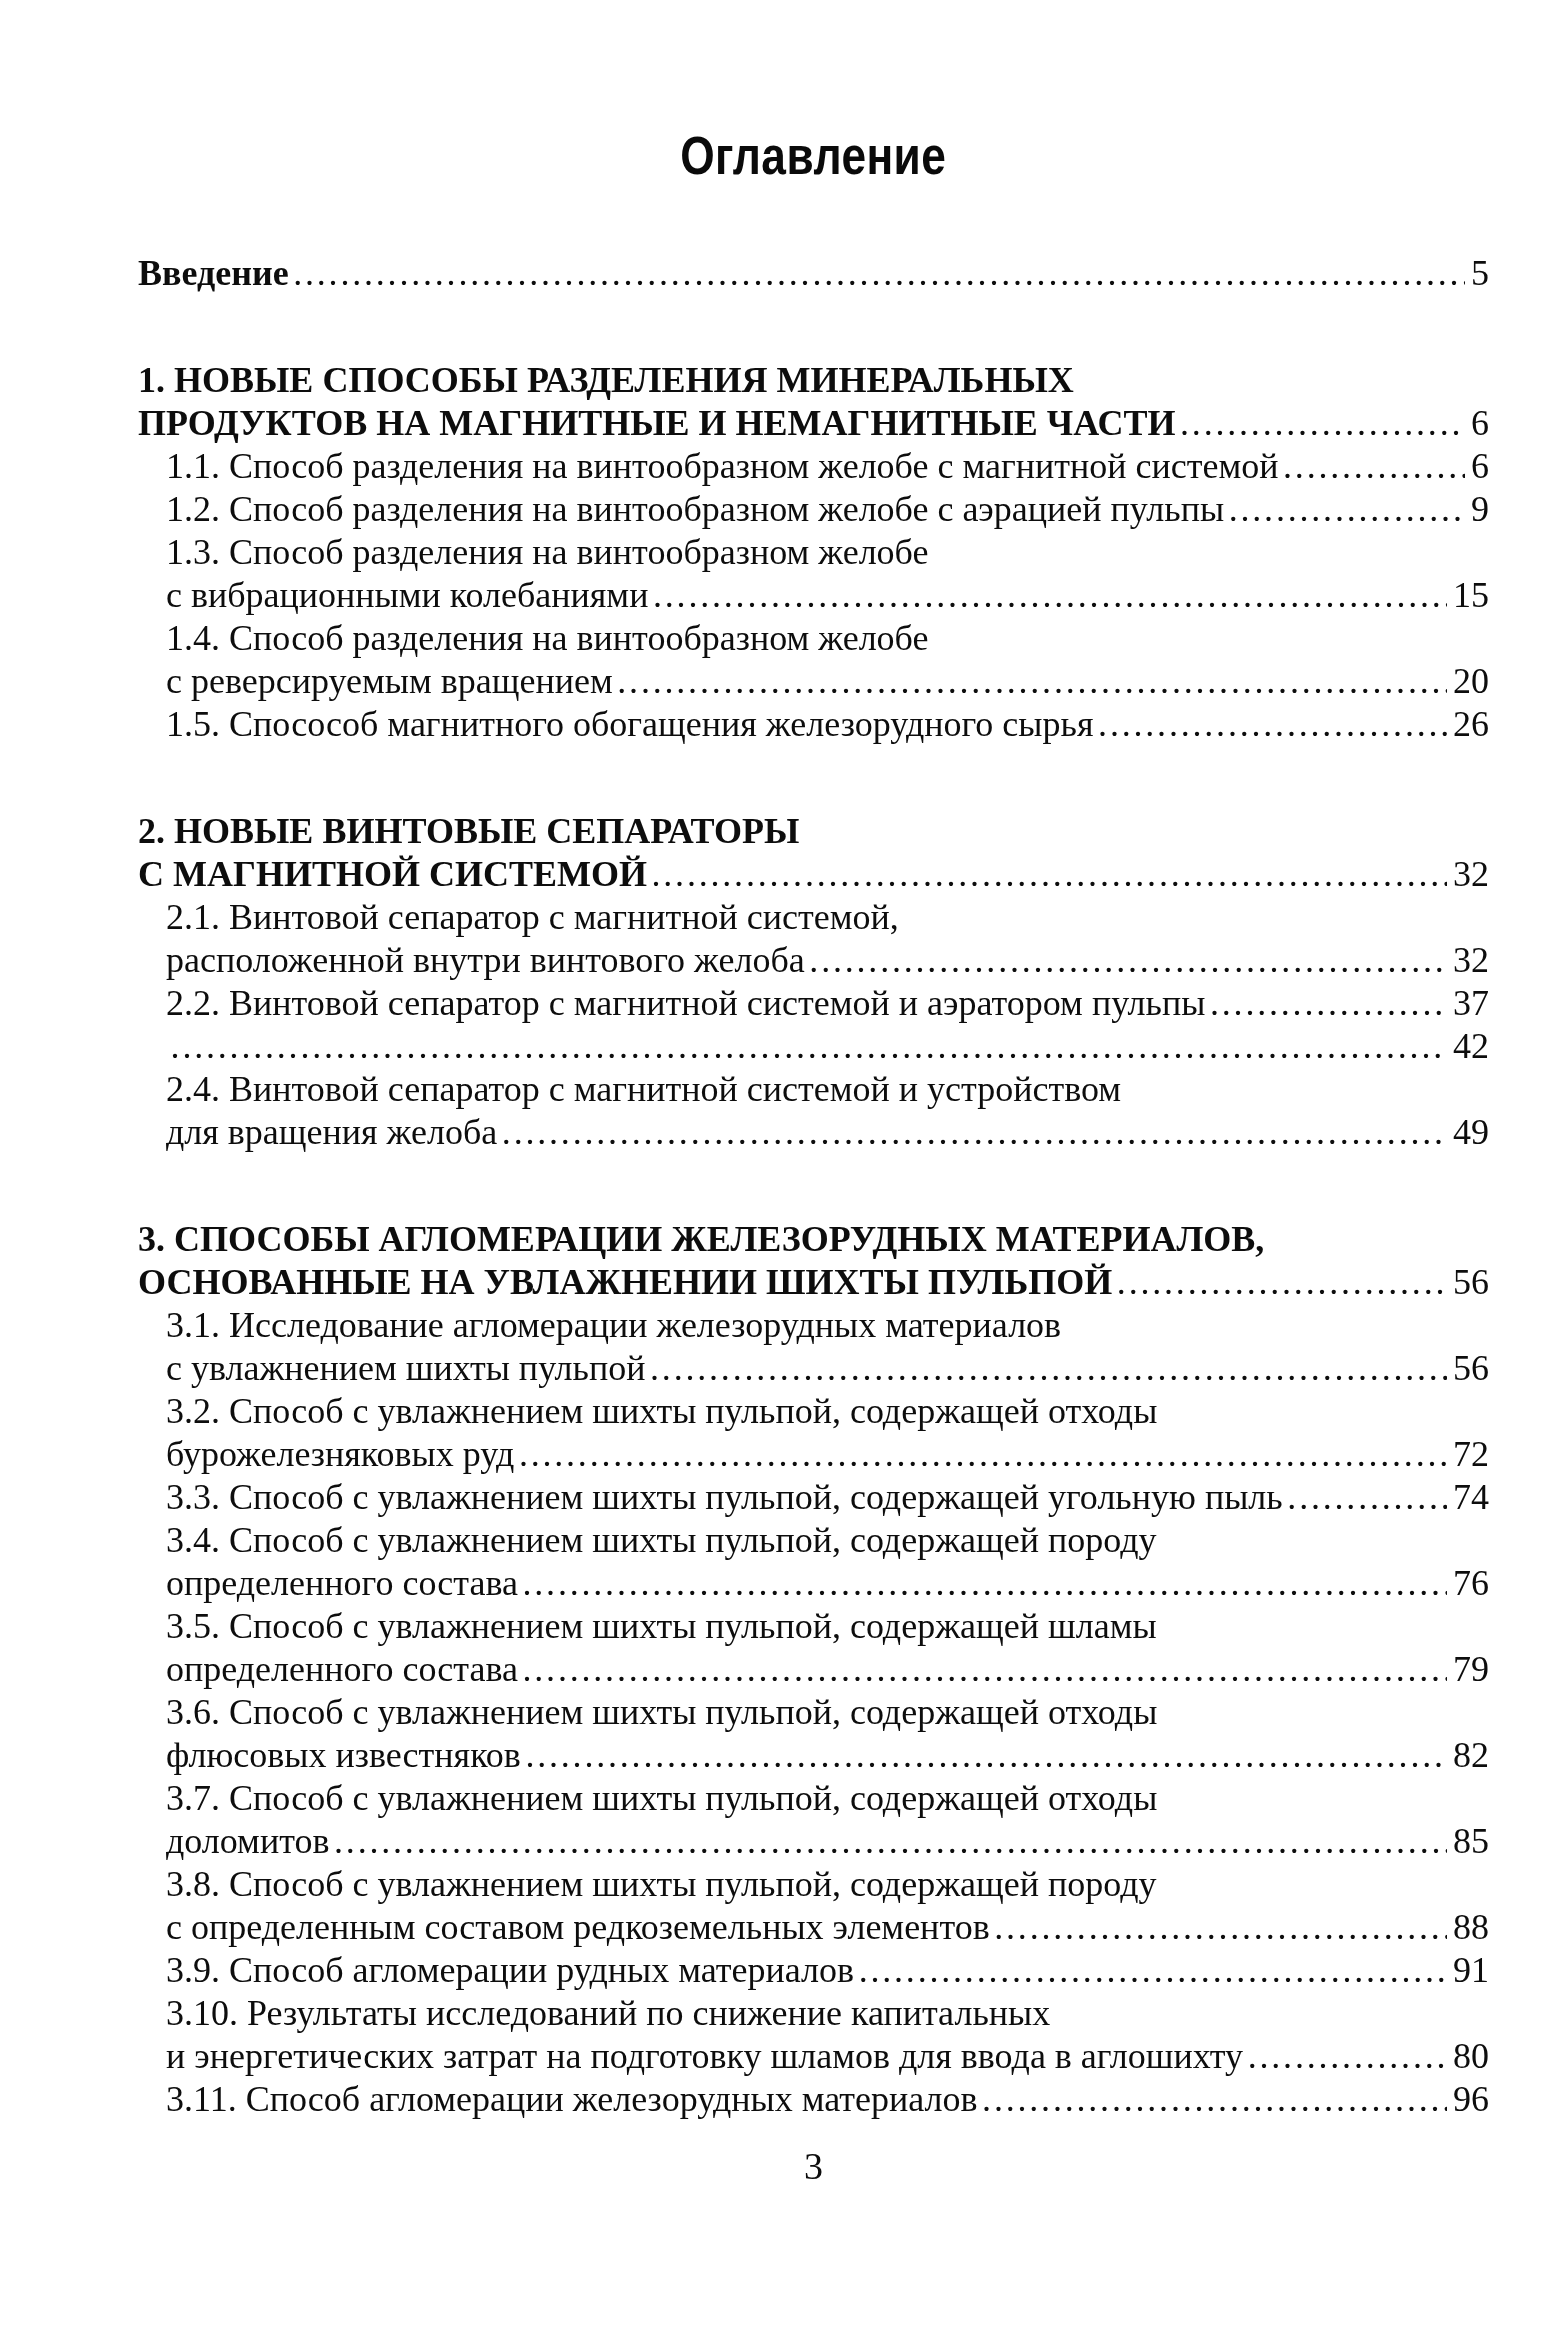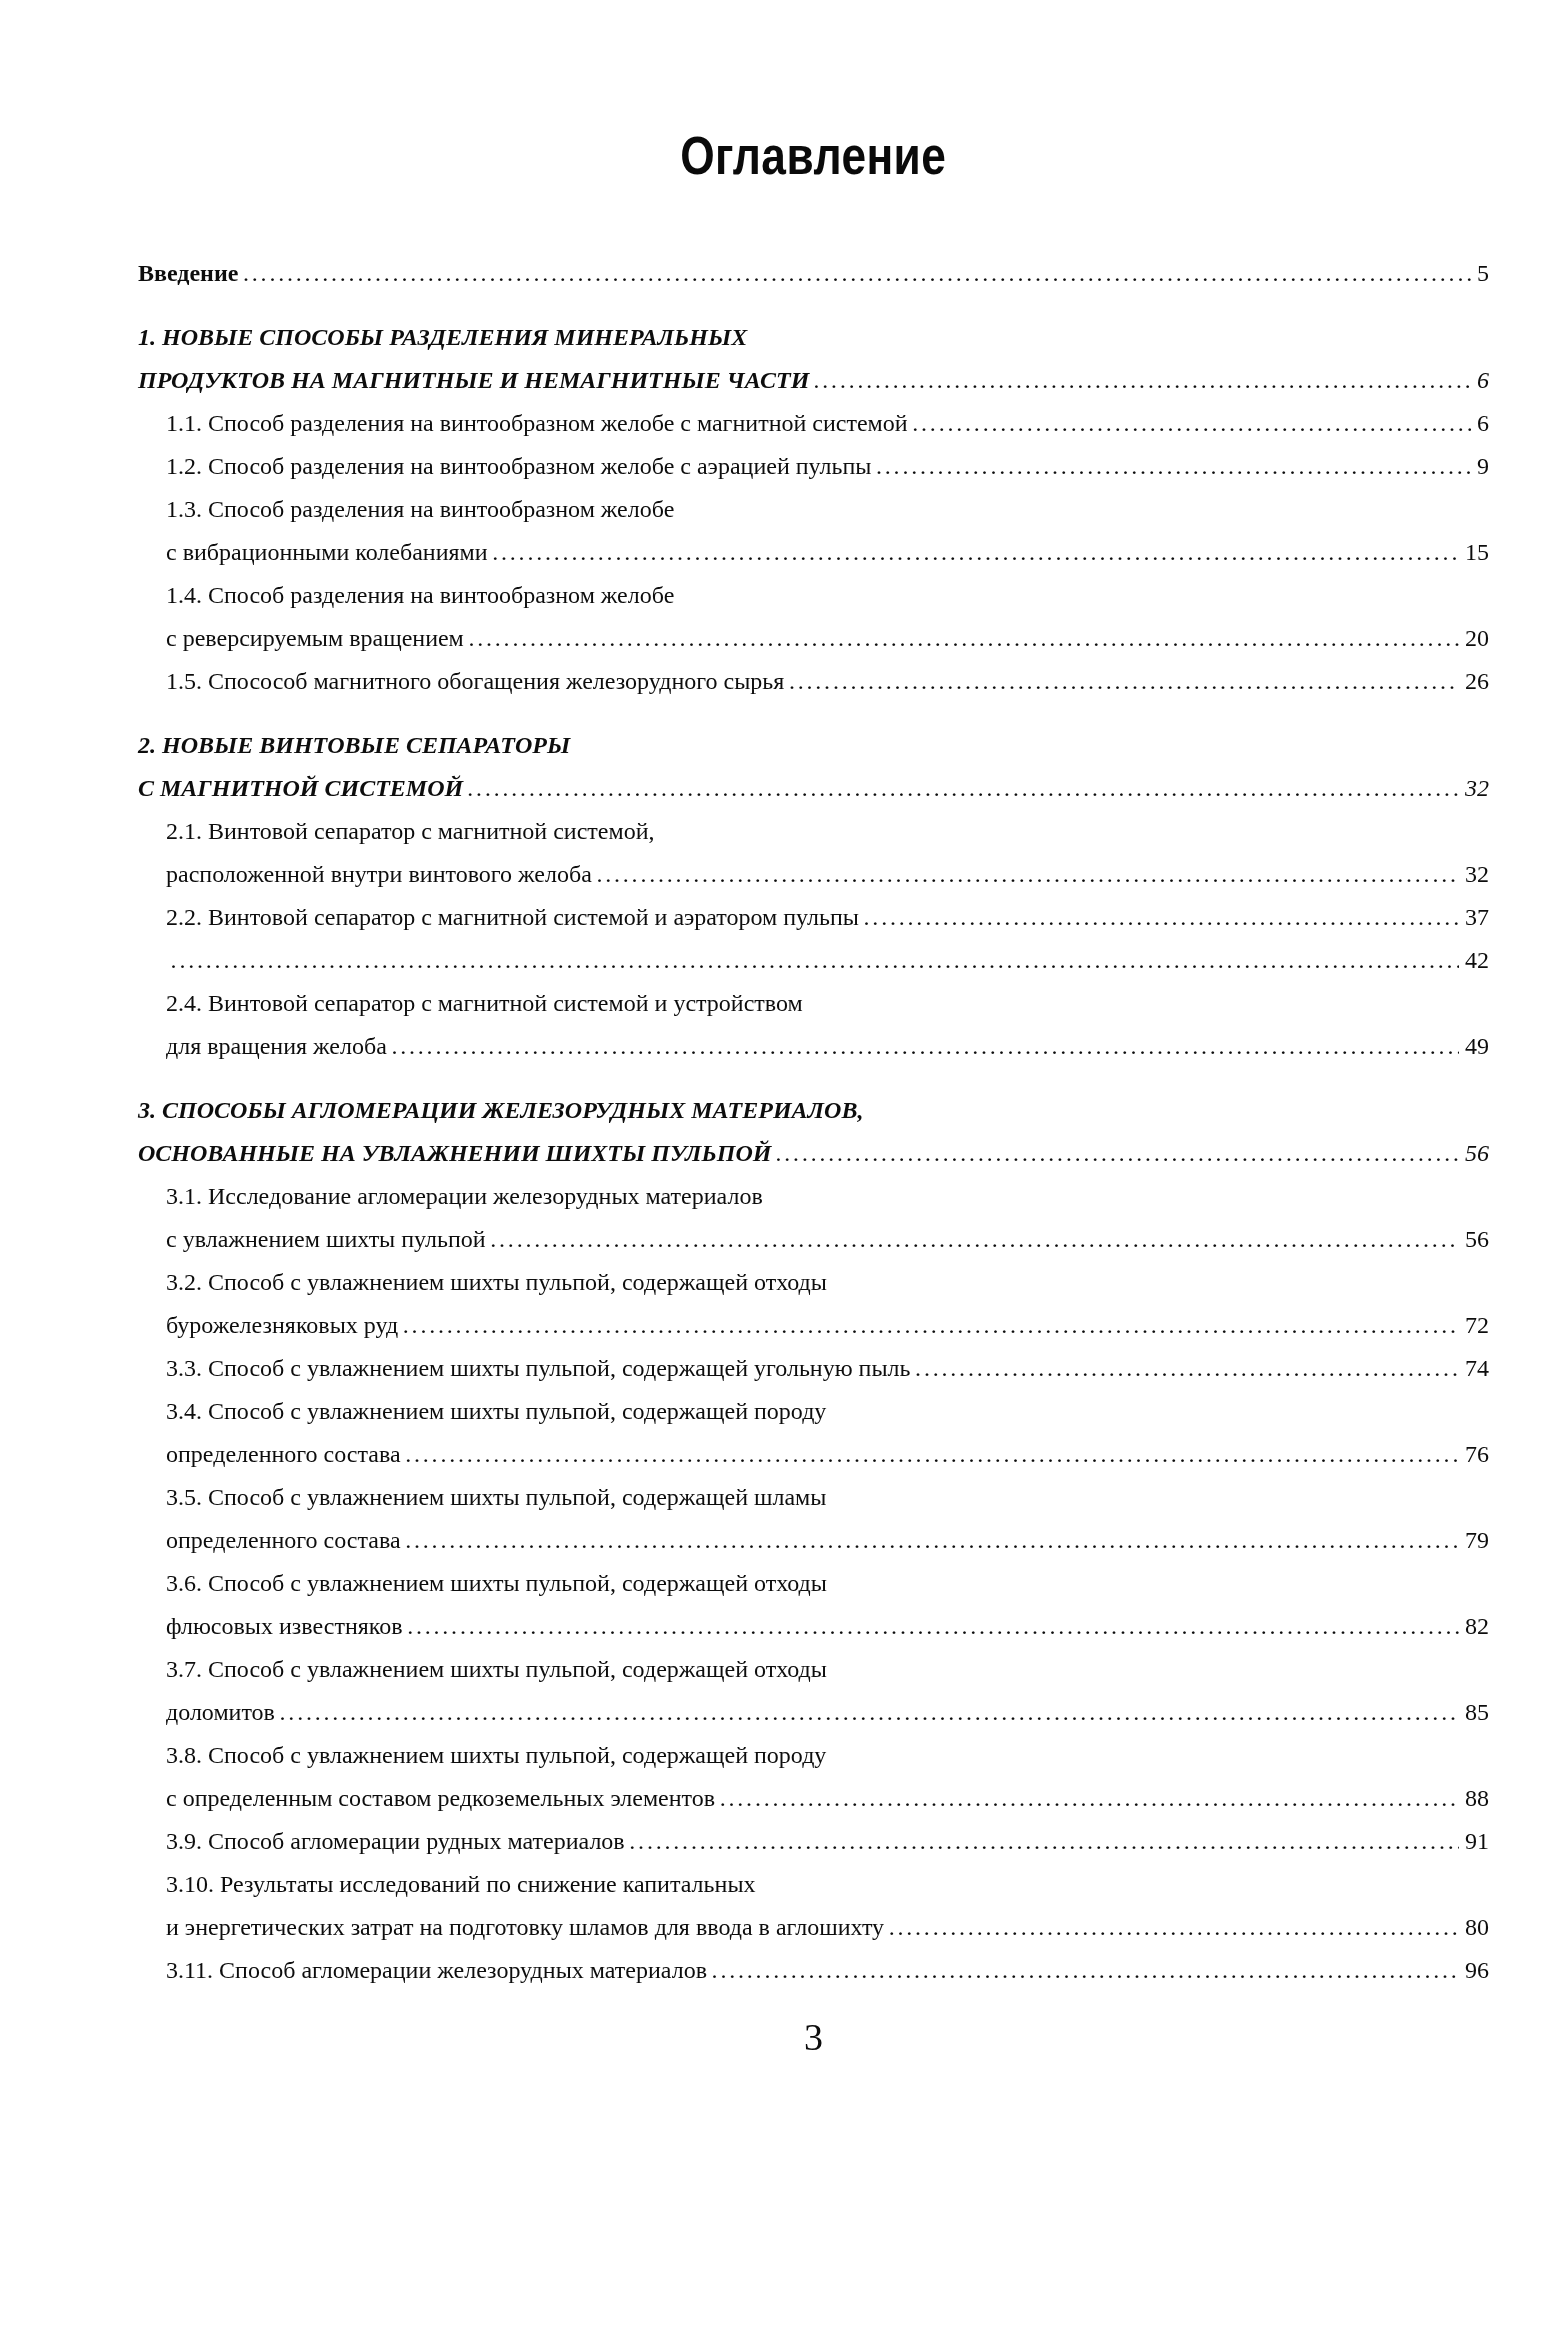--- a/index.html
+++ b/index.html
@@ -30,24 +30,24 @@
     margin: 0 0 68px 0;
     color: #0a0a0a;
   }
   .title .squeeze {
     display: inline-block;
     transform: scaleX(0.82);
     transform-origin: 50% 50%;
     letter-spacing: 0.5px;
   }
   .toc {
-    font-size: 24px;
+    font-size: 36px;
   }
   .entry { margin: 0; }
-  .entry.section { margin-top: 21px; font-style: italic; }
+  .entry.section { margin-top: 64px; }
   .entry.normal { padding-left: 28px; }
   .entry.bold { font-weight: 700; }
   .row {
     display: flex;
     align-items: baseline;
     line-height: 43px;
     white-space: nowrap;
   }
   .txt { flex: 0 0 auto; }
   .dots {

